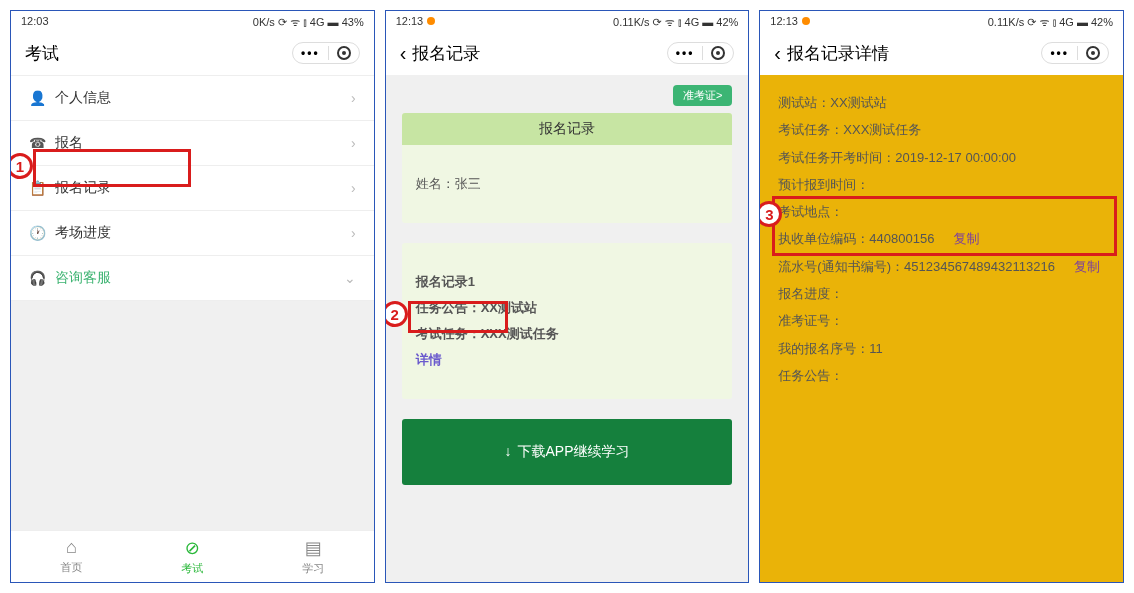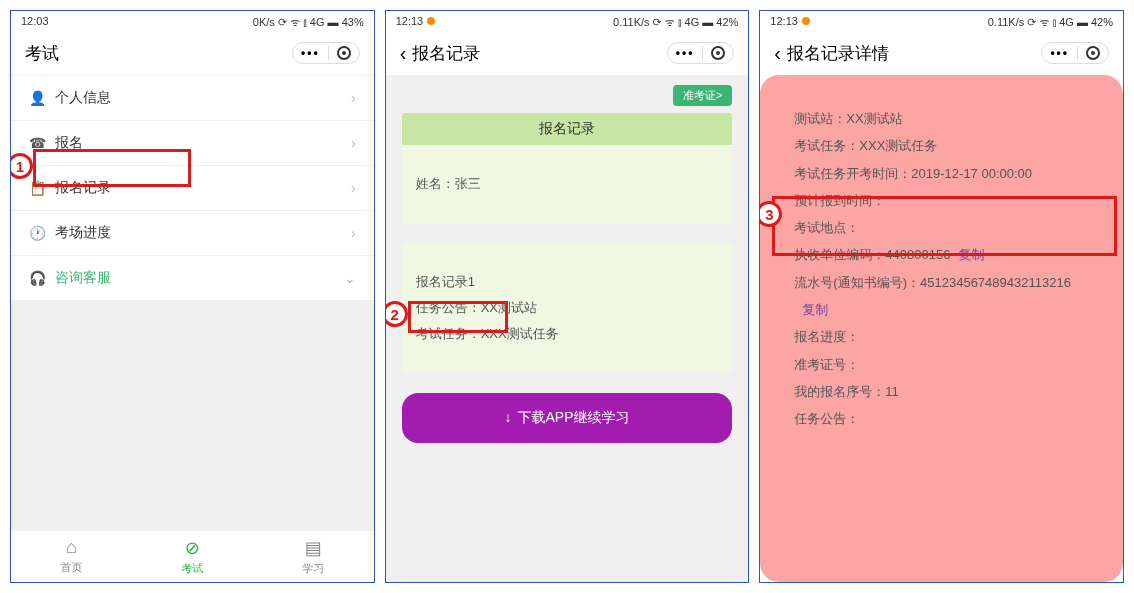--- a/index.html
+++ b/index.html
@@ -108,38 +108,38 @@
     }
     .card-header {
       background: #c7e5a3;
       text-align: center;
       padding: 7px;
       font-size: 14px;
       color: #333;
     }
     .card-body { padding: 26px 14px; line-height: 2; }
     .redacted { display: inline-block; width: 120px; height: 12px; background: #333; vertical-align: middle; }
-    .card2 { margin-top: 20px; }
+    .card2 { margin-top: 20px; font-weight: bold; }
     .card-body .link { color: #6a5acd; cursor: pointer; }
     .download-btn {
       margin: 20px 16px;
-      background: #a21caf;
+      background: #15803d;
       color: #fff;
       text-align: center;
-      padding: 16px;
-      border-radius: 16px;
+      padding: 24px;
+      border-radius: 3px;
       font-size: 14px;
       cursor: pointer;
     }
     .down-arrow { margin-right: 6px; }
 
     
-    .s3-body { background: #fca5a5; flex: 1; padding: 16px; font-size: 13px; color: #555; border-radius: 19px; }
+    .s3-body { background: #eab308; flex: 1; padding: 0; font-size: 13px; color: #555; }
     .s3-content { padding: 14px 18px; line-height: 2.1; }
-    .copy-link { color: #7b3f9e; margin-left: 8px; cursor: pointer; }
+    .copy-link { color: #7b3f9e; margin-left: 19px; cursor: pointer; }
 
     
     .anno {
       position: absolute;
       z-index: 100;
     }
     .anno-circle {
       width: 26px;
       height: 26px;
       border: 3px solid #d91c1c;
@@ -260,20 +260,21 @@
       <div class="card-body">
         <div><span>姓名：</span><span>张三</span></div>
       </div>
     </div>
 
     <div class="card card2">
       <div class="card-body">
         <div>报名记录1</div>
         <div><span>任务公告：</span><span>XX测试站</span></div>
         <div><span>考试任务：</span><span>XXX测试任务</span></div>
+        <div><span class="link">详情</span></div>
       </div>
     </div>
 
     <div class="download-btn">
       <span class="down-arrow">↓</span><span>下载APP继续学习</span>
     </div>
   </div>
 
   <div class="anno" style="left:-4px; top:290px;">
       <div class="anno-circle">2</div>

